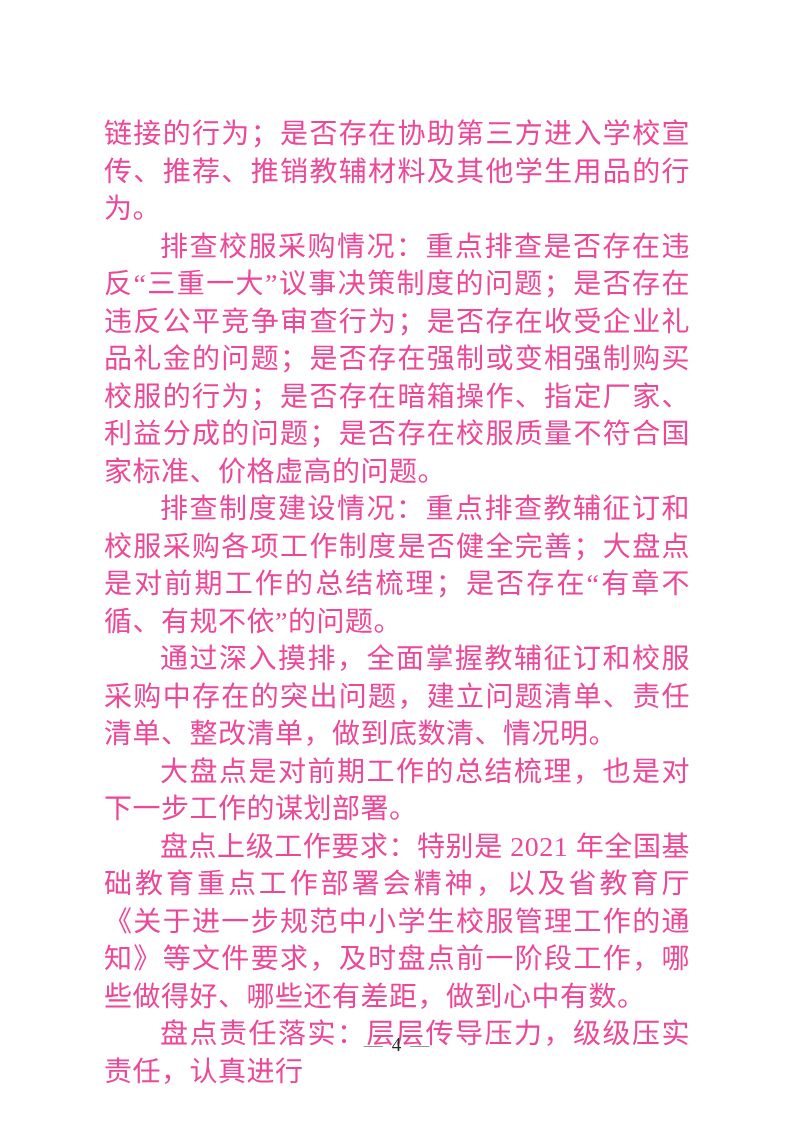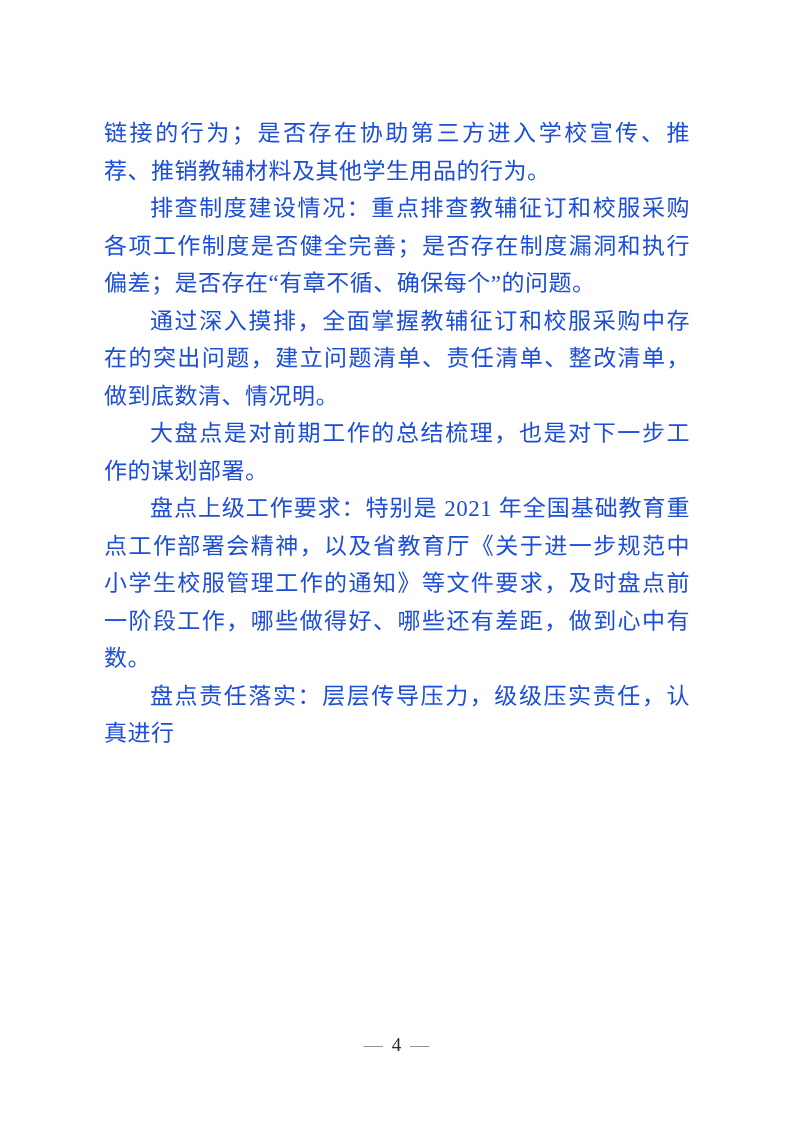--- a/index.html
+++ b/index.html
@@ -13,23 +13,23 @@
     height: 1122px;
     background: #ffffff;
     overflow: hidden;
     font-family: "Liberation Serif", "DejaVu Serif", serif;
   }
   .text-block {
     position: absolute;
     left: 104px;
     top: 115px;
     width: 586px;
-    font-size: 23px;
+    font-size: 28px;
     line-height: 37.5px;
-    color: #1d4ed8;
+    color: #ec4899;
     text-align: justify;
     text-justify: inter-ideograph;
     letter-spacing: 0.5px;
   }
   .para {
     margin: 0;
     padding: 0;
   }
   .para.indent {
     text-indent: 2em;
@@ -54,21 +54,22 @@
     color: #2a2a2a;
   }
 </style>
 </head>
 <body>
 
 <div class="page">
 
   <div class="text-block">
     <p class="para">链接的行为；是否存在协助第三方进入学校宣传、推荐、推销教辅材料及其他学生用品的行为。</p>
-    <p class="para indent">排查制度建设情况：重点排查教辅征订和校服采购各项工作制度是否健全完善；是否存在制度漏洞和执行偏差；是否存在“有章不循、确保每个”的问题。</p>
+    <p class="para indent">排查校服采购情况：重点排查是否存在违反“三重一大”议事决策制度的问题；是否存在违反公平竞争审查行为；是否存在收受企业礼品礼金的问题；是否存在强制或变相强制购买校服的行为；是否存在暗箱操作、指定厂家、利益分成的问题；是否存在校服质量不符合国家标准、价格虚高的问题。</p>
+    <p class="para indent">排查制度建设情况：重点排查教辅征订和校服采购各项工作制度是否健全完善；大盘点是对前期工作的总结梳理；是否存在“有章不循、有规不依”的问题。</p>
     <p class="para indent">通过深入摸排，全面掌握教辅征订和校服采购中存在的突出问题，建立问题清单、责任清单、整改清单，做到底数清、情况明。</p>
     <p class="para indent">大盘点是对前期工作的总结梳理，也是对下一步工作的谋划部署。</p>
     <p class="para indent">盘点上级工作要求：特别是 2021 年全国基础教育重点工作部署会精神，以及省教育厅《关于进一步规范中小学生校服管理工作的通知》等文件要求，及时盘点前一阶段工作，哪些做得好、哪些还有差距，做到心中有数。</p>
     <p class="para indent">盘点责任落实：层层传导压力，级级压实责任，认真进行</p>
   </div>
 
   <div class="page-footer">
     <span class="footer-dash">—</span><span class="footer-num">4</span><span class="footer-dash">—</span>
   </div>
 

